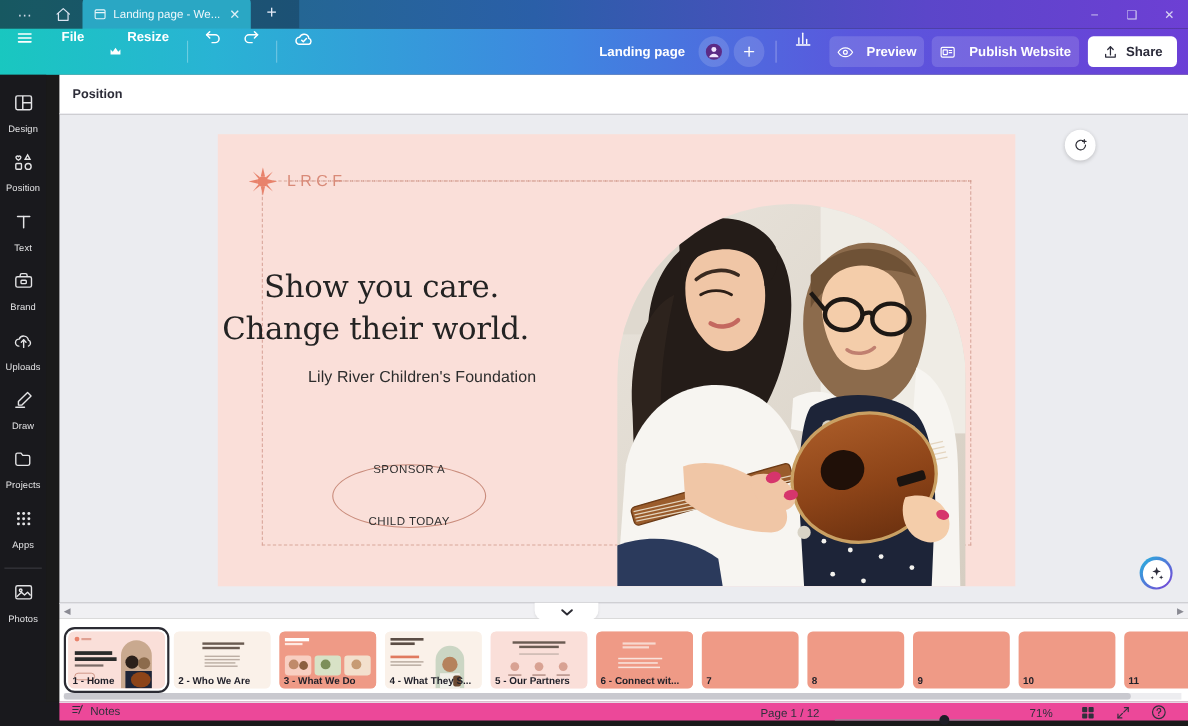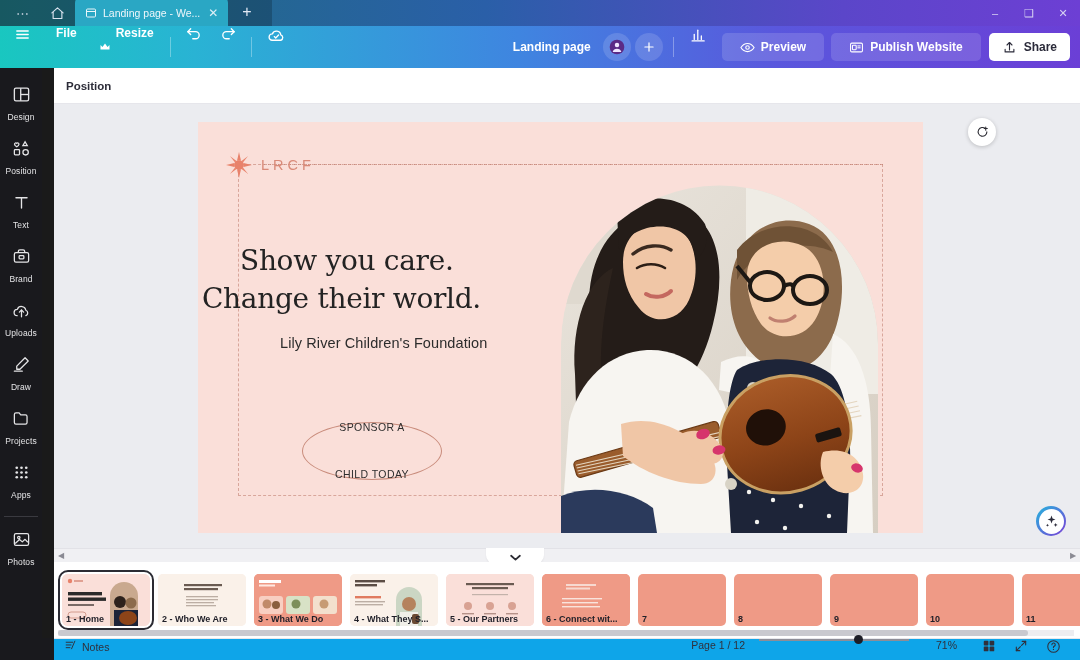--- a/index.html
+++ b/index.html
@@ -44,21 +44,21 @@
     display:flex; align-items:center; color:#fff;
   }
   .tb-btn { display:flex; gap:5px; padding:0 11px; height:42px; font-size:12px; font-weight:bold; cursor:pointer; }
   .tb-ico { display:flex; align-items:center; }
   .tb-div { width:1px; height:20px; background:rgba(255,255,255,0.32); margin:0 5px; }
   .tb-mid { flex:1; }
   .doc-title { font-size:12px; font-weight:bold; padding:0 10px; }
   .rnd-btn { width:28px; height:28px; border-radius:50%; background:rgba(255,255,255,0.14);
     display:flex; align-items:center; justify-content:center; margin:0 2px; cursor:pointer; }
   .pill-btn {
-    display:flex; align-items:center; gap:6px; height:28px; padding:0 18px;
+    display:flex; align-items:center; gap:12px; height:28px; padding:0 7px;
     background: rgba(255,255,255,0.14); border-radius:5px; margin-left:7px;
     font-size:12px; font-weight:bold; cursor:pointer;
   }
   .share-btn {
     display:flex; align-items:center; gap:7px; height:28px; padding:0 13px;
     background:#fff; color:#2b2b3a; border-radius:5px; margin-left:8px; margin-right:10px;
     font-size:12px; font-weight:bold; cursor:pointer;
   }
 
   
@@ -165,23 +165,23 @@
   .botscroll {
     position:absolute; top:630px; left:58px; width:970px; height:6px;
     background:#c9c9cf; border-radius:3px;
   }
   .botscroll-track {
     position:absolute; top:630px; left:58px; width:1016px; height:6px; background:#ededf0;
   }
 
   
   .statusbar {
-    position:absolute; top:638px; left:54px; width:1026px; height:22px;
-    background:#0ea5e9; border-top:1px solid #e7e7ec;
-    display:flex; align-items:flex-start; padding:0 10px; font-size:10.5px; color:#30303c;
+    position:absolute; top:638px; left:54px; width:1026px; height:17px;
+    background:#ec4899; border-top:1px solid #e7e7ec;
+    display:flex; align-items:flex-end; padding:0 10px; font-size:10.5px; color:#30303c;
   }
   .sb-left { display:flex; align-items:center; gap:5px; cursor:pointer; }
   .sb-spacer { flex:1; }
   .sb-page { font-size:10.5px; margin-right:14px; }
   .slider-wrap { display:flex; align-items:center; width:150px; margin-right:14px; cursor:pointer;}
   .slider-track { flex:1; height:1.5px; background:#8d8d97; position:relative; }
   .slider-knob { position:absolute; left:63%; top:-4px; width:9px; height:9px; border-radius:50%; background:#1d1d26; }
   .sb-zoom { width:34px; text-align:right; margin-right:16px; }
   .sb-ico { padding:0 9px; display:flex; align-items:center; cursor:pointer; }
 

